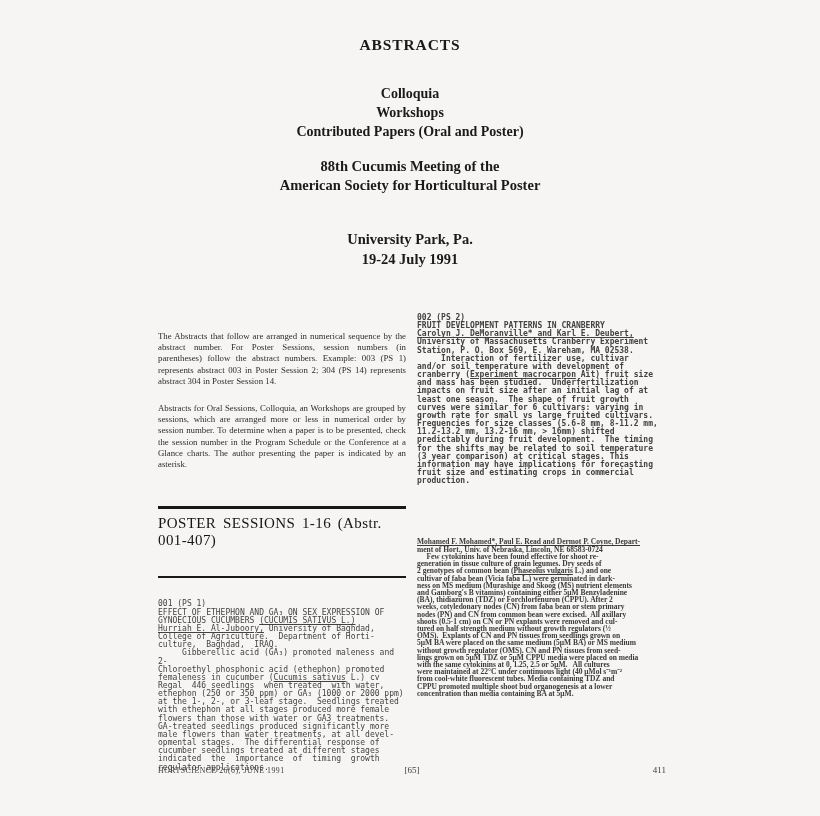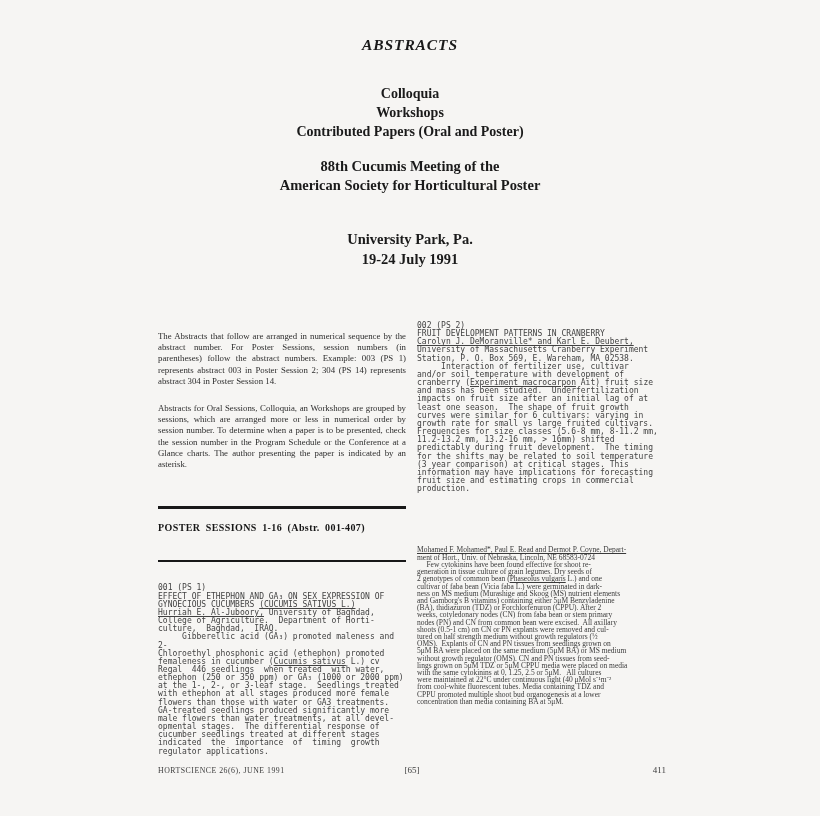--- a/index.html
+++ b/index.html
@@ -4,34 +4,34 @@
 <style>
   html,body { margin:0; padding:0; background:#e9e8e6; }
   .page {
     position:relative; width:820px; height:816px;
     background:#f6f5f3; overflow:hidden;
     font-family:"Liberation Serif", serif; color:#222222;
   }
   
   .header { position:absolute; top:36px; left:0; width:820px; text-align:center;
             font-weight:bold; color:#1a1a1a; }
-  .h-title   { font-size:15.5px; letter-spacing:0.9px; margin:0 0 31px 0;font-style:italic; }
+  .h-title   { font-size:15.5px; letter-spacing:0.9px; margin:0 0 31px 0; }
   .h-types   { font-size:14px; line-height:18.8px; margin:0 0 16px 0; }
   .h-meeting { font-size:14.5px; line-height:18.5px; margin:0 0 36px 0; }
   .h-venue   { font-size:14.5px; line-height:19.5px; margin:0; }
   
   .col-left  { position:absolute; left:158px; top:331px; width:248px; }
-  .col-right { position:absolute; left:417px; top:322px; width:250px; }
+  .col-right { position:absolute; left:417px; top:314px; width:250px;font-weight:bold; }
   .intro p { margin:0; font-size:8.8px; line-height:11.2px; text-align:justify;
              color:#2d2d2d; }
   .intro p.p2 { margin-top:16px; }
   .it { }
   .rule { height:2.6px; background:#181818; }
   .rule-top { margin-top:36px; }
-  .sec-head { margin-top:13px; font-size:10px; font-weight:bold;
+  .sec-head { margin-top:6px; font-size:15px; font-weight:normal;
               letter-spacing:0.4px; word-spacing:2.5px; color:#161616; }
   .rule-bot { margin-top:27px; }
   .abs-mono { font-family:"DejaVu Sans Mono", monospace; font-size:8px;
               line-height:8.15px; white-space:pre-wrap; color:#424242; }
   .abs-001  { margin-top:22px; }
   .abs-serif { margin-top:46px; font-family:"Liberation Serif", serif;
                font-size:7.5px; line-height:7.2px; white-space:pre-wrap;
                color:#3a3a3a; }
   .u { text-decoration:underline; text-underline-offset:1px; }
   

